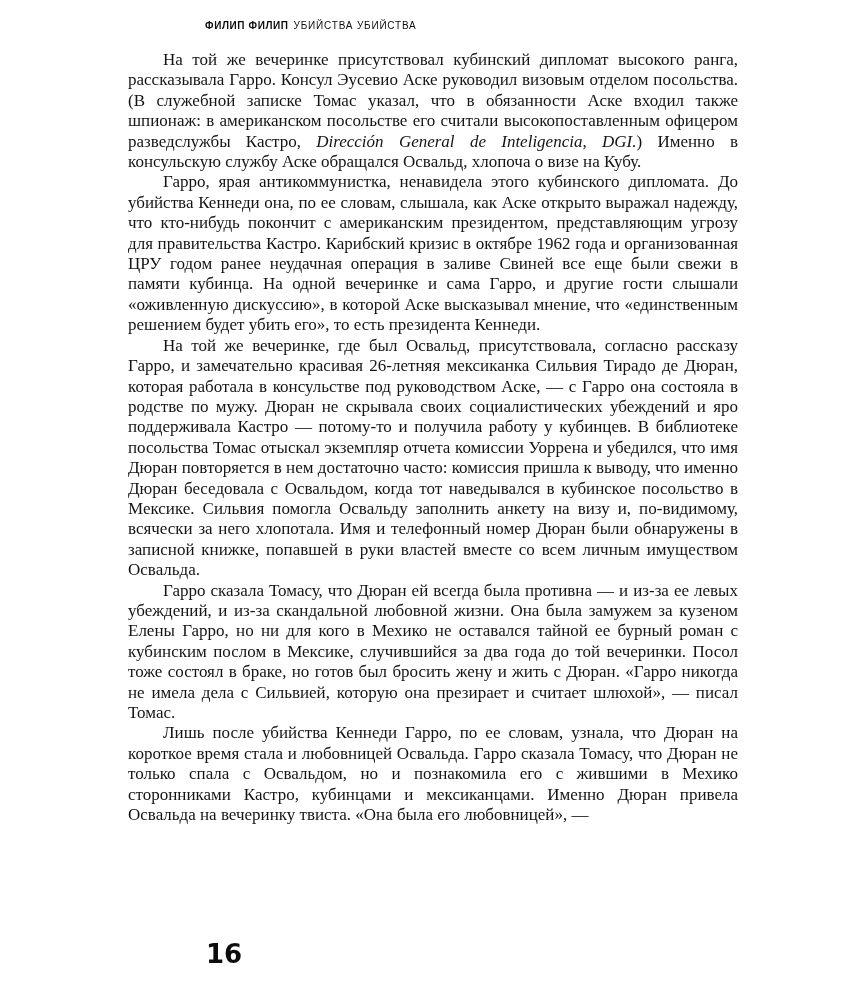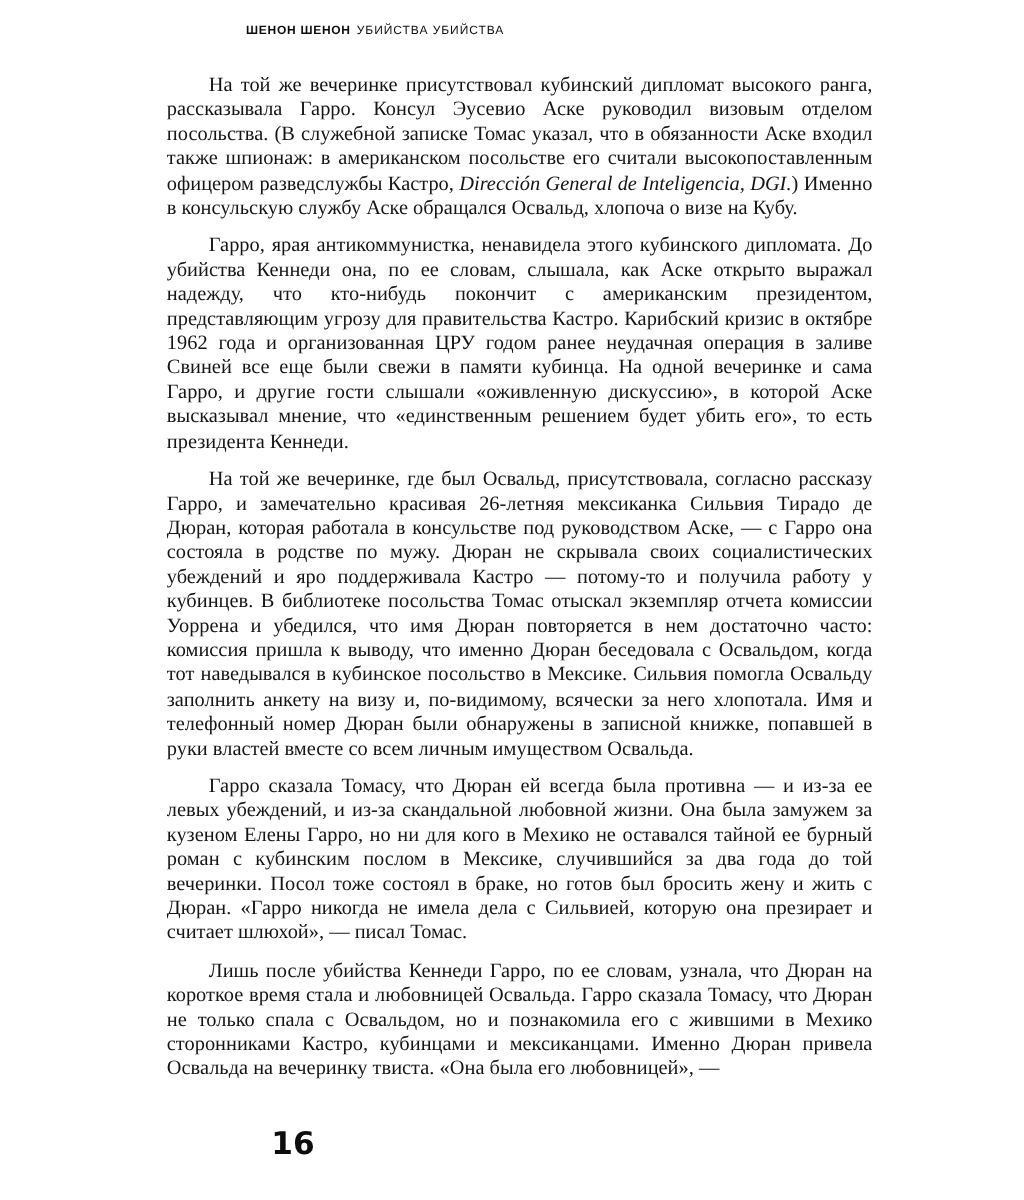--- a/index.html
+++ b/index.html
@@ -41,46 +41,45 @@
     width: 610px;
     font-family: "Liberation Serif", serif;
     font-size: 17px;
     line-height: 20.4px;
     text-align: justify;
     color: #141414;
     hyphens: auto;
     -webkit-hyphens: auto;
   }
   .text-block p {
-    margin: 11px;
+    margin: 0;
     padding: 0;
     text-indent: 35px;
   }
   .text-block i {
     font-style: italic;
   }
   .folio {
     position: absolute;
     left: 206px;
     top: 941px;
     font-family: "DejaVu Sans", sans-serif;
     font-size: 26px;
     line-height: 26px;
     font-weight: 700;
     color: #0d0d0d;
-    margin-left: 20px;
   }
 </style>
 </head>
 <body>
 
 <div class="page">
 
   <div class="running-head">
-    <span class="author">ШЕНОН ШЕНОН</span><span class="title">УБИЙСТВА УБИЙСТВА</span>
+    <span class="author">ФИЛИП ФИЛИП</span><span class="title">УБИЙСТВА УБИЙСТВА</span>
   </div>
 
   <div class="text-block">
       <p><span>На той же вечеринке присутствовал кубинский дипломат высокого ранга, рассказывала Гарро. Консул Эусевио Аске руководил визовым отделом посольства. (В служебной записке Томас указал, что в обязанности Аске входил также шпионаж: в американском посольстве его считали высокопоставленным офицером разведслужбы Кастро, </span><i>Dirección General de Inteligencia, DGI.</i><span>) Именно в консульскую службу Аске обращался Освальд, хлопоча о визе на Кубу.</span></p>
       <p><span>Гарро, ярая антикоммунистка, ненавидела этого кубинского дипломата. До убийства Кеннеди она, по ее словам, слышала, как Аске открыто выражал надежду, что кто-нибудь покончит с американским президентом, представляющим угрозу для правительства Кастро. Карибский кризис в октябре 1962 года и организованная ЦРУ годом ранее неудачная операция в заливе Свиней все еще были свежи в памяти кубинца. На одной вечеринке и сама Гарро, и другие гости слышали «оживленную дискуссию», в которой Аске высказывал мнение, что «единственным решением будет убить его», то есть президента Кеннеди.</span></p>
       <p><span>На той же вечеринке, где был Освальд, присутствовала, согласно рассказу Гарро, и замечательно красивая 26-летняя мексиканка Сильвия Тирадо де Дюран, которая работала в консульстве под руководством Аске, — с Гарро она состояла в родстве по мужу. Дюран не скрывала своих социалистических убеждений и яро поддерживала Кастро — потому-то и получила работу у кубинцев. В библиотеке посольства Томас отыскал экземпляр отчета комиссии Уоррена и убедился, что имя Дюран повторяется в нем достаточно часто: комиссия пришла к выводу, что именно Дюран беседовала с Освальдом, когда тот наведывался в кубинское посольство в Мексике. Сильвия помогла Освальду заполнить анкету на визу и, по-видимому, всячески за него хлопотала. Имя и телефонный номер Дюран были обнаружены в записной книжке, попавшей в руки властей вместе со всем личным имуществом Освальда.</span></p>
       <p><span>Гарро сказала Томасу, что Дюран ей всегда была противна — и из-за ее левых убеждений, и из-за скандальной любовной жизни. Она была замужем за кузеном Елены Гарро, но ни для кого в Мехико не оставался тайной ее бурный роман с кубинским послом в Мексике, случившийся за два года до той вечеринки. Посол тоже состоял в браке, но готов был бросить жену и жить с Дюран. «Гарро никогда не имела дела с Сильвией, которую она презирает и считает шлюхой», — писал Томас.</span></p>
       <p><span>Лишь после убийства Кеннеди Гарро, по ее словам, узнала, что Дюран на короткое время стала и любовницей Освальда. Гарро сказала Томасу, что Дюран не только спала с Освальдом, но и познакомила его с жившими в Мехико сторонниками Кастро, кубинцами и мексиканцами. Именно Дюран привела Освальда на вечеринку твиста. «Она была его любовницей», —</span></p>
     </div>
 

